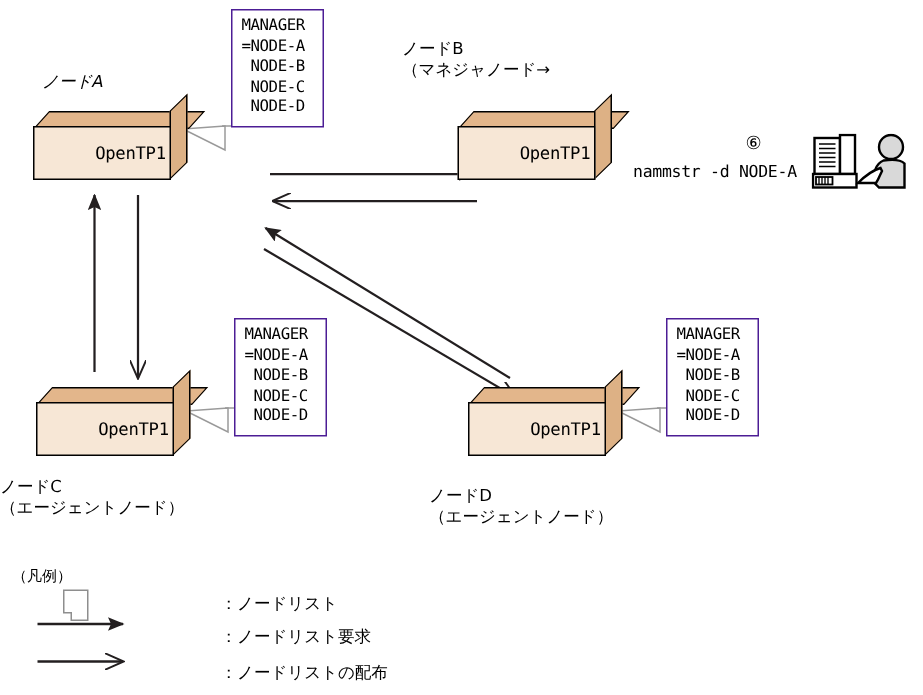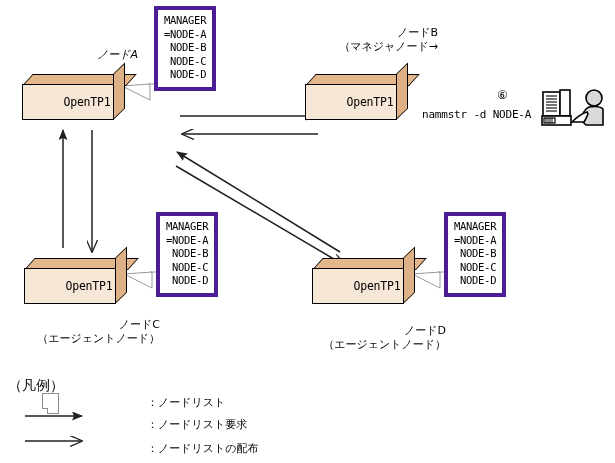--- a/index.html
+++ b/index.html
@@ -60,35 +60,35 @@
     font-size: 11.5px;
     color: #000;
     z-index: 3;
     letter-spacing: -0.2px;
     padding-left: 19px;
   }
 
   
   .node-caption {
     position: absolute;
-    text-align: right;
+    text-align: left;
     font-size: 11px;
     line-height: 14px;
     white-space: nowrap;
   }
 
   
   .list-callout { position: absolute; }
   .list-callout .sheet {
     position: absolute;
     left: 14px; top: 0;
     width: 62px;
     padding: 4px 4px 5px 6px;
     background: #ffffff;
-    border: 4px solid #4c1d95;
+    border: 1px solid #4c1d95;
     box-sizing: border-box;
     font-family: "DejaVu Sans Mono", "Liberation Mono", monospace;
     font-size: 10.5px;
     line-height: 13.5px;
     letter-spacing: -0.3px;
     white-space: pre;
   }
 
   
   #arrow-layer { position: absolute; left: 0; top: 0; }
@@ -102,21 +102,21 @@
     white-space: nowrap;
   }
   .step-circle {
     position: absolute;
     font-size: 12px;
     line-height: 14px;
   }
 
   
   .legend { position: absolute; left: 8px; top: 378px; width: 250px; }
-  .legend-title { font-size: 14px; line-height: 14px; }
+  .legend-title { font-size: 10px; line-height: 14px; }
   .legend-row {
     position: relative;
     height: 24px;
   }
   .legend-row .txt {
     position: absolute;
     left: 92px; top: 3px;
     font-size: 11px;
     line-height: 16px;
     white-space: nowrap;

